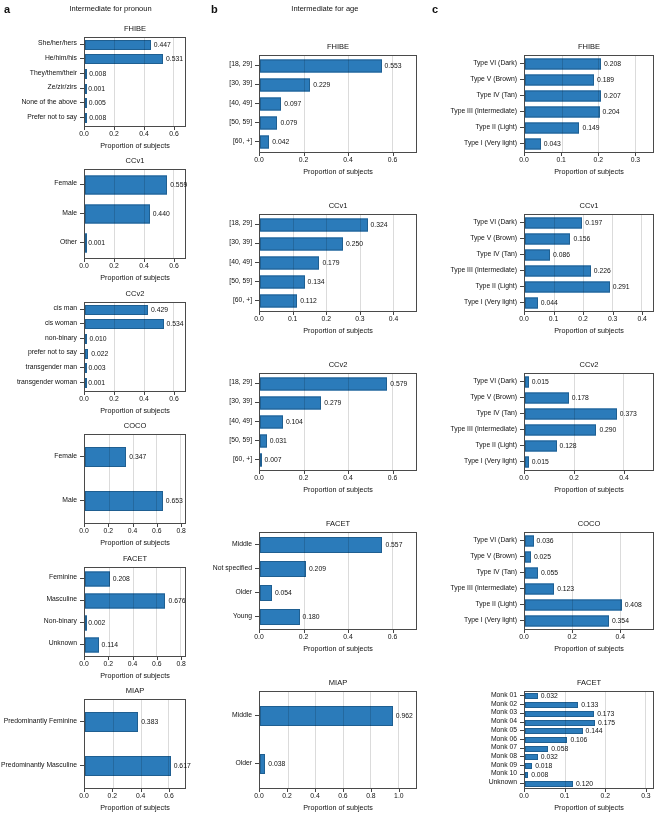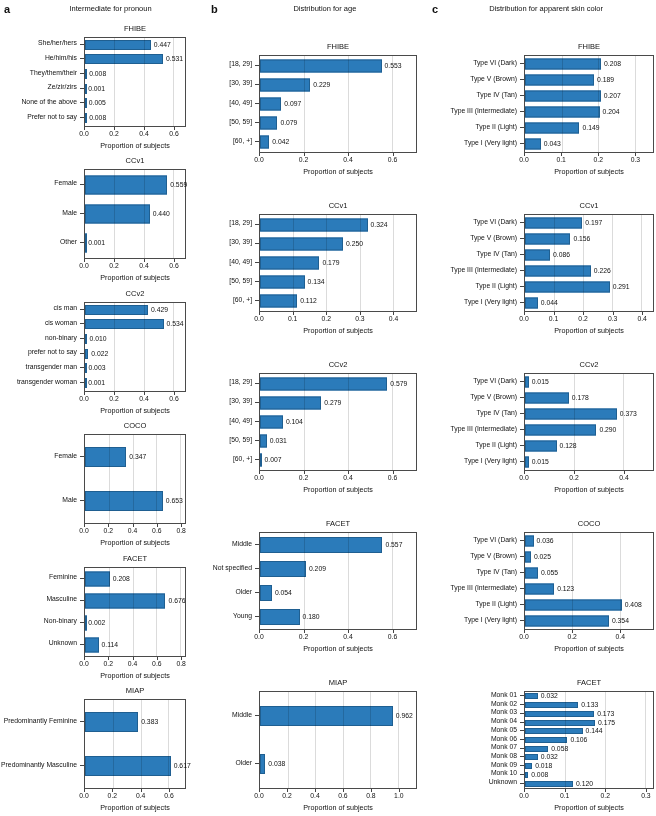--- a/index.html
+++ b/index.html
@@ -369,21 +369,21 @@
           <span class="xticklab" style="left: 55.5556%;">0.4</span>
           <div class="xtickmark" style="left: 83.3333%;"></div>
           <span class="xticklab" style="left: 83.3333%;">0.6</span>
         </div>
         <div class="xlabel" style="margin-left: 80px; width: 102px;">Proportion of subjects</div>
       </div>
     </div>
   <div class="panel-col col-b">
     <div class="panel-header">
       <span class="panel-letter">b</span>
-      <span class="panel-title">Distribution for age</span>
+      <span class="panel-title">Intermediate for age</span>
     </div>
   <div class="chart">
         <div class="chart-title" style="margin-left: 48px; width: 158px;">FHIBE</div>
         <div class="chart-body">
           <div class="ylabels" style="width: 48px; height: 98px;">
             <div class="yrow" style="height: 19.2px;">
               <span class="ylab">[18, 29]</span>
               <div class="ytick"></div>
             </div>
             <div class="yrow" style="height: 19.2px;">
@@ -667,21 +667,20 @@
           <span class="xticklab" style="left: 70.7965%;">0.8</span>
           <div class="xtickmark" style="left: 88.4956%;"></div>
           <span class="xticklab" style="left: 88.4956%;">1.0</span>
         </div>
         <div class="xlabel" style="margin-left: 48px; width: 158px;">Proportion of subjects</div>
       </div>
     </div>
   <div class="panel-col col-c">
     <div class="panel-header">
       <span class="panel-letter">c</span>
-      <span class="panel-title">Distribution for apparent skin color</span>
     </div>
   <div class="chart">
         <div class="chart-title" style="margin-left: 92px; width: 130px;">FHIBE</div>
         <div class="chart-body">
           <div class="ylabels" style="width: 92px; height: 98px;">
             <div class="yrow" style="height: 16px;">
               <span class="ylab">Type VI (Dark)</span>
               <div class="ytick"></div>
             </div>
             <div class="yrow" style="height: 16px;">

